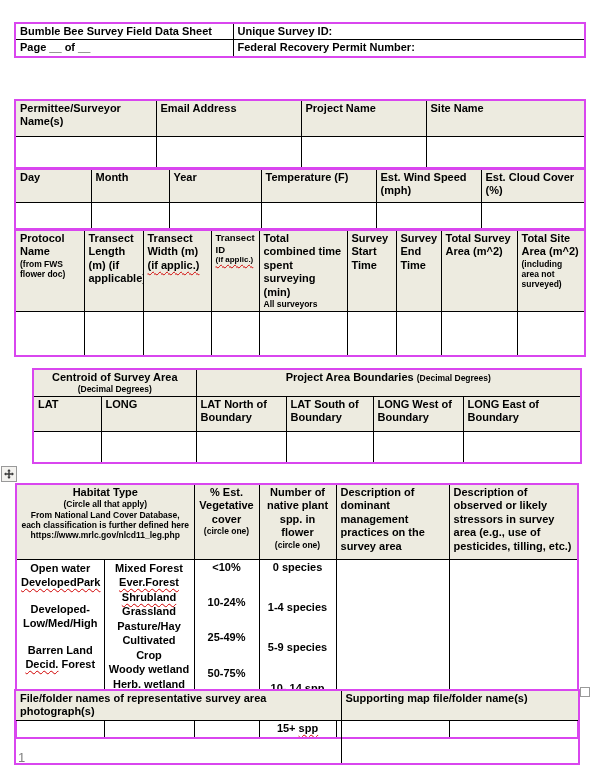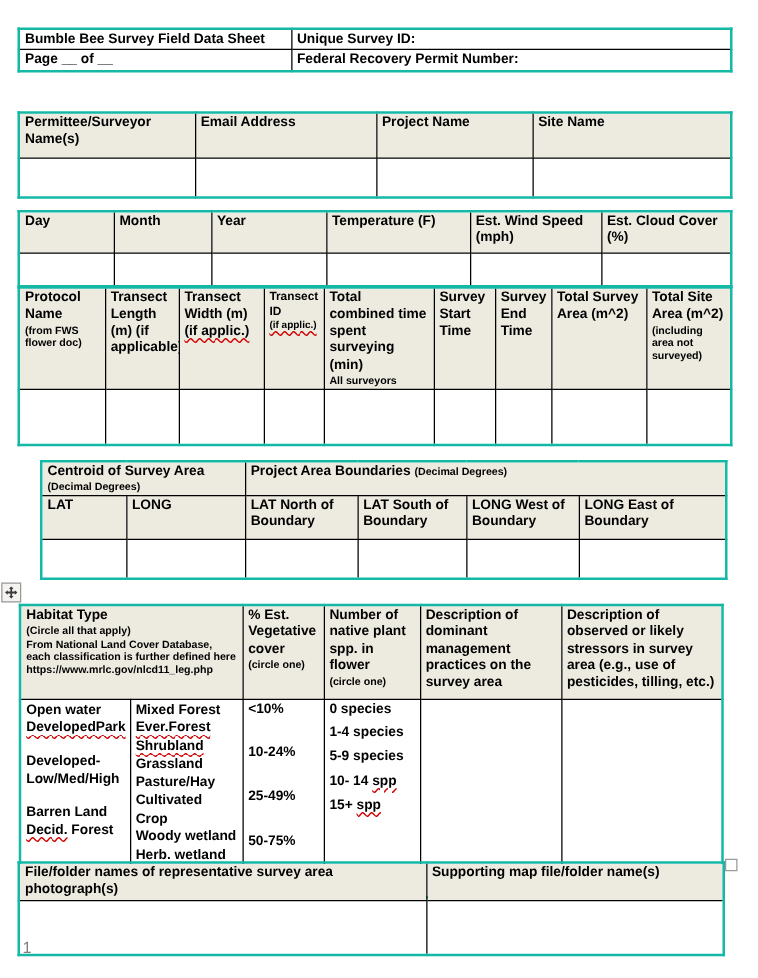--- a/index.html
+++ b/index.html
@@ -1,30 +1,30 @@
 <!DOCTYPE html>
 <html><head>
 <meta charset="utf-8">
 <style>
   html,body{margin:0;padding:0;background:#fff;}
   .page{position:relative;width:606px;height:782px;background:#ffffff;
         font-family:"Liberation Sans",sans-serif;color:#000;overflow:hidden;}
-  table{border-collapse:collapse;table-layout:fixed;position:absolute;border:2px solid #14b8a6;}
+  table{border-collapse:collapse;table-layout:fixed;position:absolute;border:2px solid #d946ef;}
   td{border:1px solid #000;padding:1px 4px;vertical-align:top;
      font-size:11px;font-weight:bold;line-height:1.22;overflow:hidden;}
   td.shade{background:#edebe0;}
-  td.center{}
+  td.center{text-align:center;}
   .small{font-size:8.5px;font-weight:bold;line-height:1.2;}
   .tiny{font-size:8px;font-weight:bold;}
   .sq{text-decoration:underline;text-decoration-style:wavy;text-decoration-color:#d00000;
       text-decoration-thickness:1px;text-underline-offset:2px;}
   .ln{display:block;}
   .gap12{margin-top:12px;}
   .gap7{margin-top:22px;}
-  .gap13{margin-top:6px;}
+  .gap13{margin-top:27px;}
   .idhead{font-size:9.5px;}
   .pagenum{position:absolute;left:18px;top:750px;font-size:13px;color:#808080;}
   .movehandle{position:absolute;left:1px;top:466px;width:14px;height:14px;
               border:1px solid #999;background:#f4f3f0;display:flex;align-items:center;justify-content:center;}
   .resizehandle{position:absolute;left:580px;top:687px;width:8px;height:8px;
                 border:1px solid #9a9a9a;background:#fff;}
   .bcell{line-height:14.5px;}
 </style>
 </head>
 <body>
@@ -41,21 +41,21 @@
       <td>Bumble Bee Survey Field Data Sheet</td>
       <td>Unique Survey ID:</td>
     </tr>
     <tr style="height:17px;">
       <td>Page __ of __</td>
       <td>Federal Recovery Permit Number:</td>
     </tr>
   </tbody>
     </table>
 
-  <table style="left:14px;top:89px;width:570px;">
+  <table style="left:14px;top:99px;width:570px;">
     <colgroup>
         <col style="width:141px">
         <col style="width:145px">
         <col style="width:125px">
         <col style="width:159px">
       </colgroup>
     <tbody>
         <tr style="height:36px;">
       <td class="shade">Permittee/Surveyor Name(s)</td>
       <td class="shade">Email Address</td>

